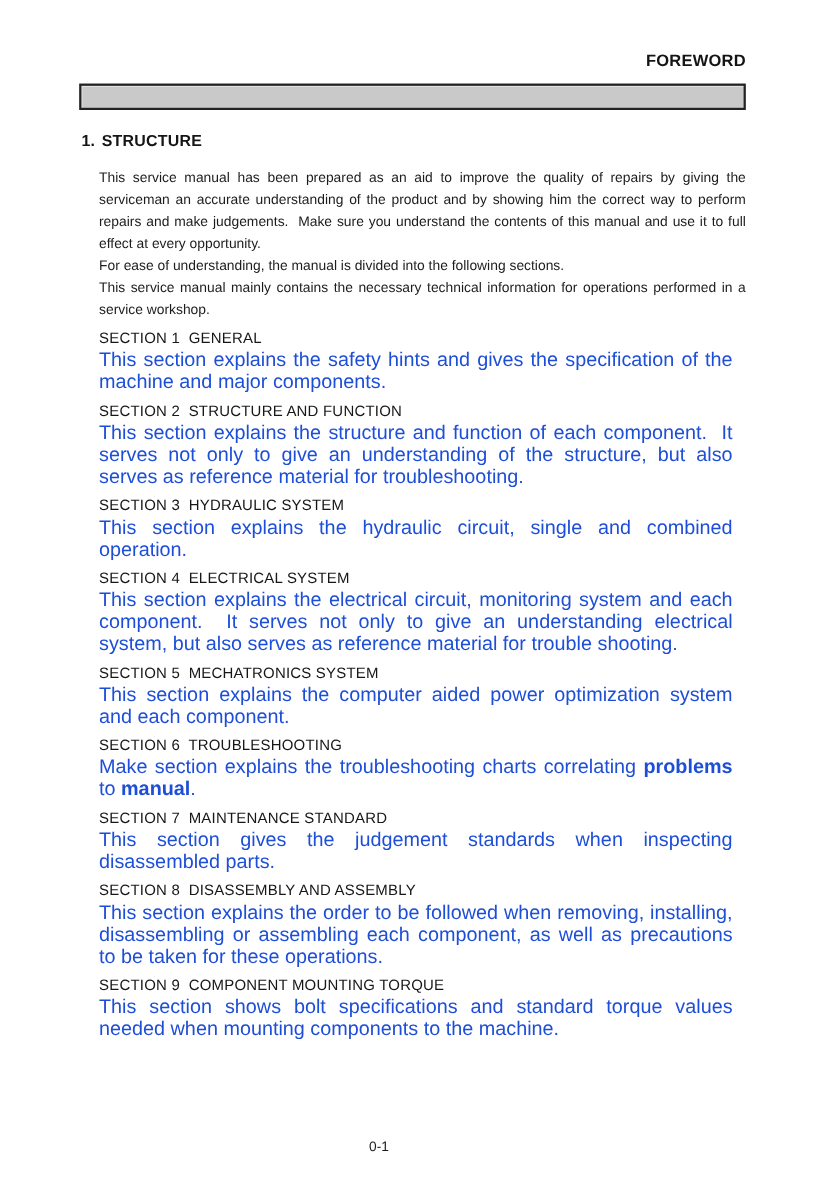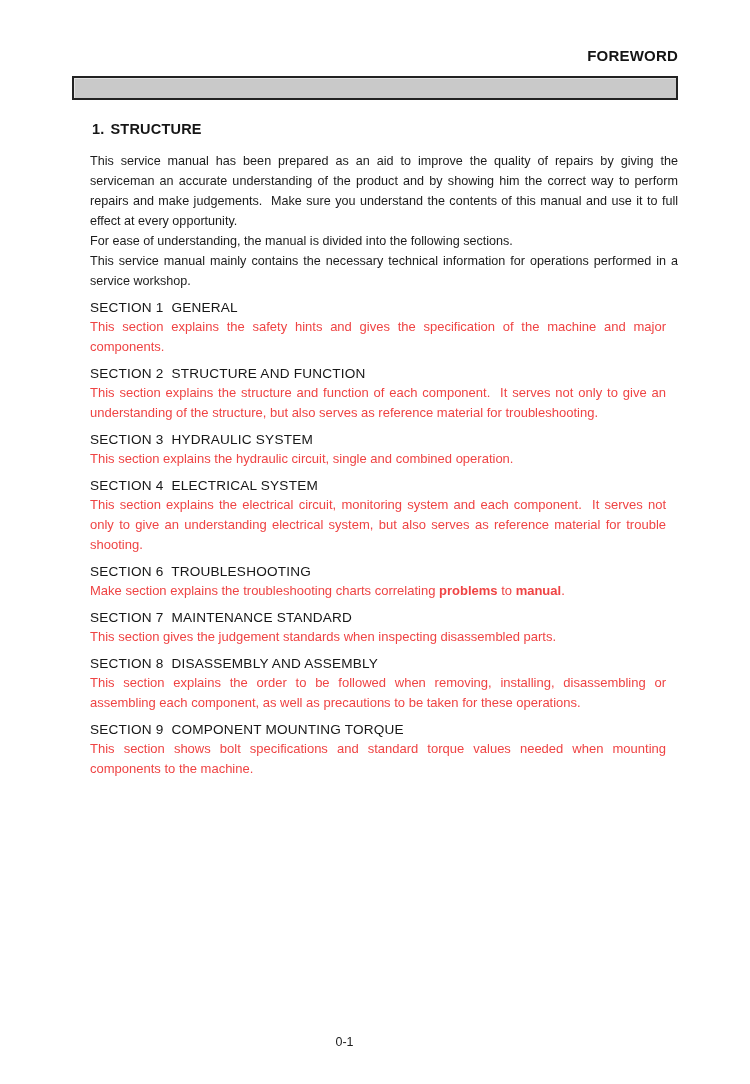--- a/index.html
+++ b/index.html
@@ -30,21 +30,21 @@
     height: 20px;
     background: #c9c9c9;
     border: 2px solid #222222;
     box-shadow: inset 1px 1px 0 rgba(255,255,255,0.45);
   }
 
   
   .content { position: absolute; left: 74px; top: 121px; width: 604px; }
 
   .structure-heading {
-    margin: 0 0 14px 18px;
+    margin: 0 0 14px 0;
     font-size: 14.5px;
     font-weight: bold;
     color: #151515;
     letter-spacing: 0.2px;
   }
   .structure-heading .num { margin-right: 6px; }
 
   .body-text {
     margin: 0 0 0 16px;
     font-size: 12.6px;
@@ -57,24 +57,24 @@
   .manual-section { margin: 9px 12px 0 0; }
   .sec-heading {
     margin: 0 0 2px 16px;
     font-size: 13.6px;
     font-weight: 400;
     color: #171717;
     letter-spacing: 0.2px;
   }
   .sec-body {
     margin: 0 0 0 16px;
-    font-size: 13px;
+    font-size: 18px;
     line-height: 20px;
     text-align: justify;
-    color: #ef4444;
+    color: #1d4ed8;
   }
   .sec-body .bold { font-weight: bold; }
 
   .closing { margin-top: 9px; }
 
   
   .footer {
     position: absolute;
     left: 0; top: 1035px; width: 689px;
     text-align: center;
@@ -116,20 +116,24 @@
   <section class="manual-section">
     <h3 class="sec-heading">SECTION 3&nbsp; HYDRAULIC SYSTEM</h3>
     <p class="sec-body"><span>This section explains the hydraulic circuit, single and combined operation.</span></p>
   </section>
 
   <section class="manual-section">
     <h3 class="sec-heading">SECTION 4&nbsp; ELECTRICAL SYSTEM</h3>
     <p class="sec-body"><span>This section explains the electrical circuit, monitoring system and each component.&nbsp; It serves not only to give an understanding electrical system, but also serves as reference material for trouble shooting.</span></p>
   </section>
 
+  <section class="manual-section">
+    <h3 class="sec-heading">SECTION 5&nbsp; MECHATRONICS SYSTEM</h3>
+    <p class="sec-body"><span>This section explains the computer aided power optimization system and each component.</span></p>
+  </section>
 
   <section class="manual-section">
     <h3 class="sec-heading">SECTION 6&nbsp; TROUBLESHOOTING</h3>
     <p class="sec-body"><span>Make section explains the troubleshooting charts correlating </span><span class="bold">problems</span><span> to </span><span class="bold">manual</span><span>.</span></p>
   </section>
 
   <section class="manual-section">
     <h3 class="sec-heading">SECTION 7&nbsp; MAINTENANCE STANDARD</h3>
     <p class="sec-body"><span>This section gives the judgement standards when inspecting disassembled parts.</span></p>
   </section>

